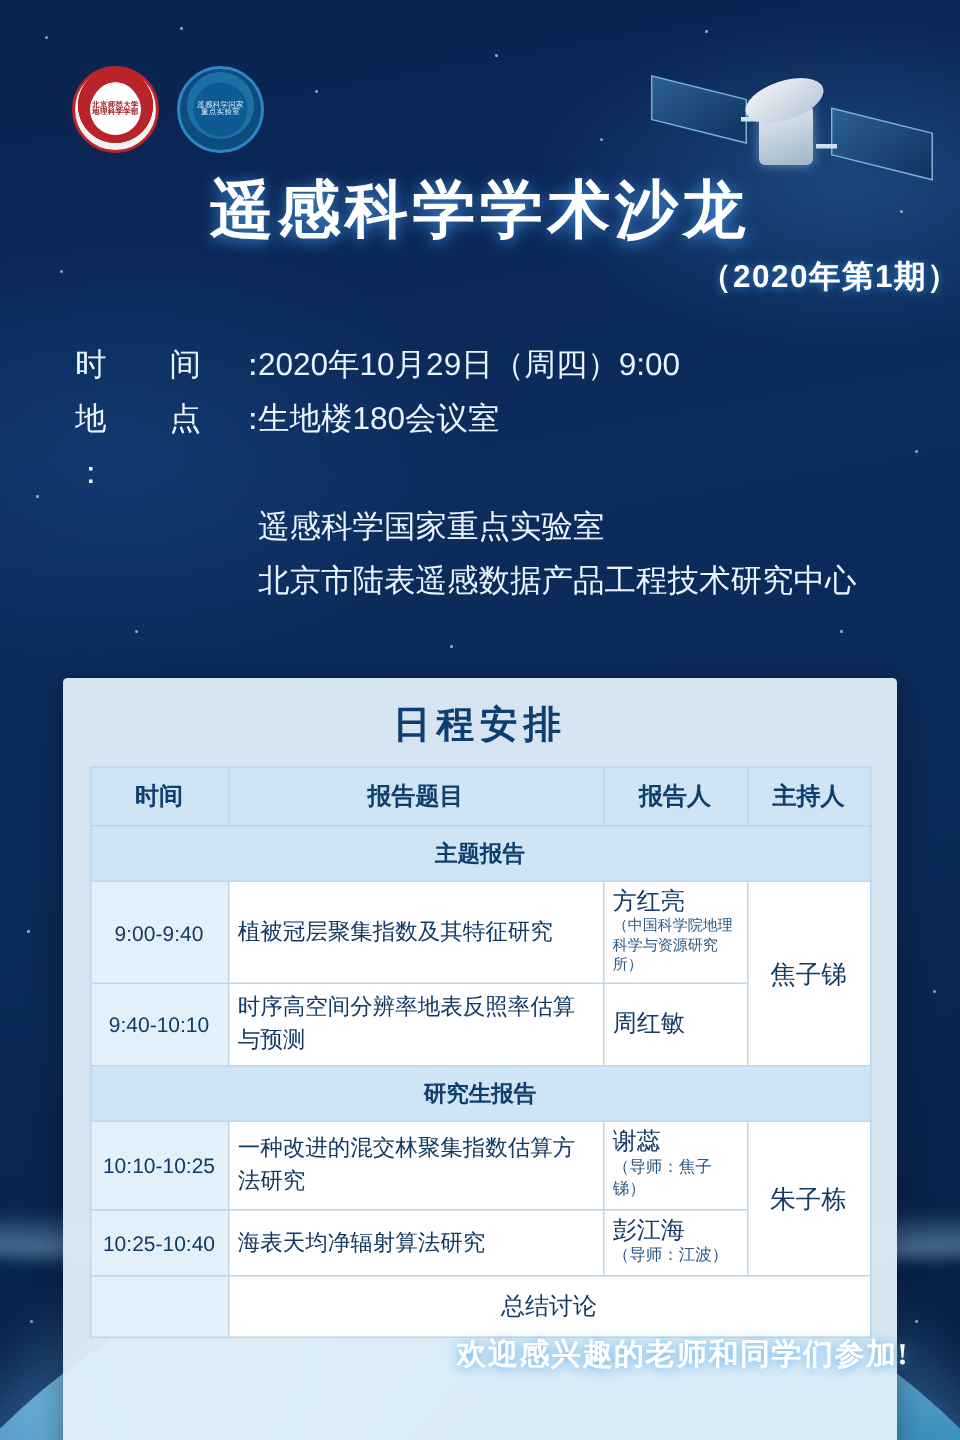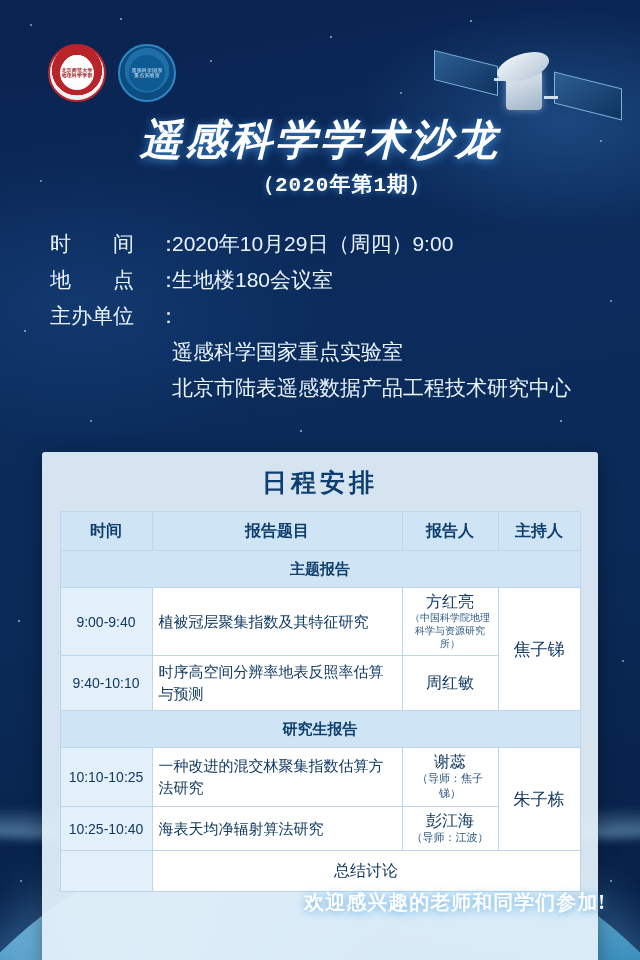--- a/index.html
+++ b/index.html
@@ -57,25 +57,24 @@
   .sat .dish{position:absolute;left:64px;top:26px;width:54px;height:26px;border-radius:50%;
              background:linear-gradient(160deg,#f2f6fa,#b6c6d6);transform:rotate(-18deg);}
   .sat .boom{position:absolute;background:#cfe0ee;}
 
   
   .title{
     position:absolute;top:112px;left:0;right:0;text-align:center;
     font-family:"Liberation Serif","DejaVu Serif",serif;
     font-weight:bold;font-size:42px;color:#ffffff;letter-spacing:3px;
     text-shadow:0 2px 10px rgba(80,170,255,.75);
-    font-style:italic;
   }
   .subtitle{
-    position:absolute;top:170px;left:0;right:0;text-align:center;
-    font-family:Liberation Mono, monospace;
+    position:absolute;top:170px;left:0;right:0;text-align:right;
+    font-family:Liberation Sans, sans-serif;
     font-weight:bold;font-size:21px;color:#ffffff;letter-spacing:1px;
     text-shadow:0 1px 6px rgba(80,170,255,.6);
     padding-left:44px;
   }
 
   
   .info{position:absolute;top:226px;left:50px;right:30px;color:#eaf4ff;font-size:21px;line-height:36px;}
   .info .row{display:flex;align-items:center;}
   .info .lbl{width:108px;flex:none;letter-spacing:0px;}
   .info .val{flex:1;}
@@ -98,21 +97,21 @@
   th,td{border:1px solid #bcd6ea;padding:5px 6px;vertical-align:middle;margin-left:33px;}
   thead th{background:#cfe4f4;font-weight:bold;text-align:center;color:#0f3f6e;height:28px;font-size:16px;}
   .col-time{width:92px;}
   .col-topic{width:250px;}
   .col-speaker{width:96px;}
   .col-host{width:82px;}
   .section-row td{background:#cfe4f4;text-align:center;font-weight:bold;color:#0f3f6e;height:26px;}
   .time-cell{background:#e3f0fa;text-align:center;font-size:14px;}
   .blank-cell{background:#e3f0fa;}
   .topic-cell{background:#ffffff;line-height:22px;}
-  .speaker-cell{background:#ffffff;text-align:center;line-height:18px;}
+  .speaker-cell{background:#ffffff;text-align:left;line-height:18px;}
   .speaker-cell .nm{font-size:16px;}
   .speaker-cell .aff{font-size:10px;color:#2b5780;display:block;line-height:13px;}
   .speaker-cell .tut{font-size:11px;color:#2b5780;display:block;line-height:15px;}
   .host-cell{background:#ffffff;text-align:center;font-size:17px;}
   .summary-cell{background:#ffffff;text-align:center;font-size:16px;height:30px;}
 
   .footer{
     position:absolute;left:0;right:34px;bottom:44px;text-align:right;
     font-family:"Liberation Serif","DejaVu Serif",serif;font-weight:bold;
     font-size:20px;color:#ffffff;letter-spacing:1px;
@@ -173,21 +172,20 @@
       <div class="lbl">时　　间</div>
       <div class="colon">：</div>
       <div class="val">2020年10月29日（周四）9:00</div>
     </div>
     <div class="row">
       <div class="lbl">地　　点</div>
       <div class="colon">：</div>
       <div class="val">生地楼180会议室</div>
     </div>
     <div class="row">
-      <div class="lbl">主办单位</div>
       <div class="colon">：</div>
     </div>
     <div class="sub">遥感科学国家重点实验室</div>
     <div class="sub">北京市陆表遥感数据产品工程技术研究中心</div>
   </div>
 
   <div class="card">
     <div class="card-title">日程安排</div>
     <table>
       <colgroup>

